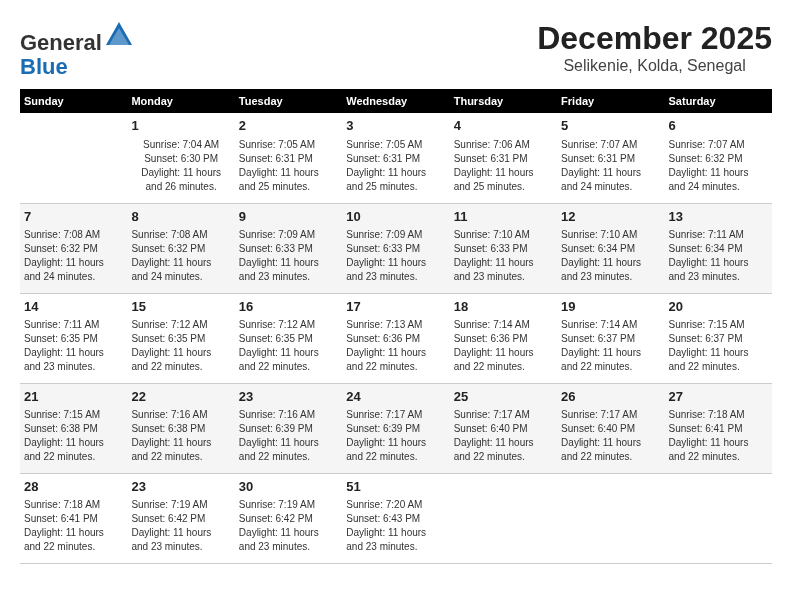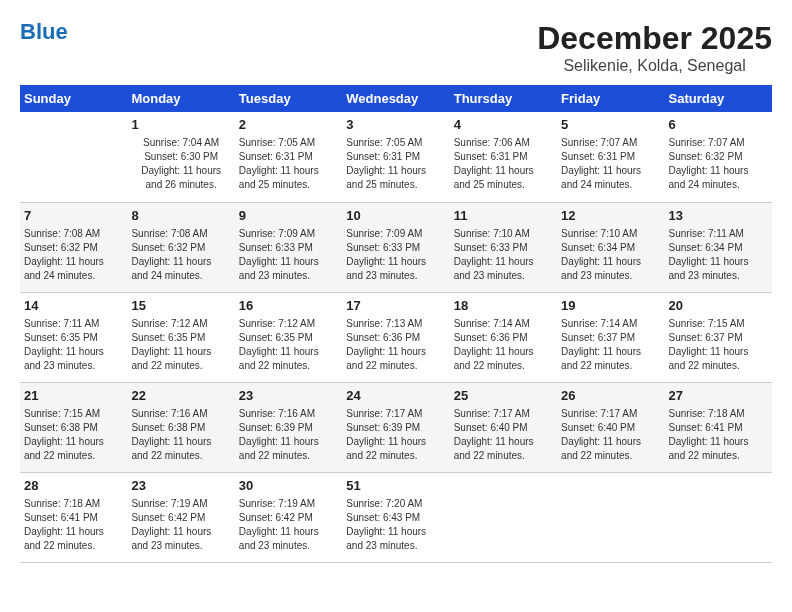--- a/index.html
+++ b/index.html
@@ -43,23 +43,23 @@
     .location {
       font-size: 16px;
       color: #444;
     }
     table {
       width: 100%;
       border-collapse: collapse;
       table-layout: fixed;
     }
     thead tr th {
-      background-color: #1d4ed8;
+      background-color: #000000;
       color: #fff;
-      font-size: 13px;
+      font-size: 11px;
       font-weight: bold;
       padding: 6px 4px;
       text-align: left;
     }
     tbody tr {
       border-bottom: 1px solid #ccc;
     }
     tbody tr:nth-child(odd) {
       background: #fff;
     }
@@ -84,20 +84,26 @@
       font-size: 10px;
       color: #333;
     }
   </style>
 </head>
 <body>
 
 <div class="header">
   <div class="logo">
     <div>
+      <div class="logo-text">
+        <span class="logo-general">General</span><svg class="logo-icon" viewBox="0 0 30 30">
+            <polygon points="15,2 28,25 2,25" fill="#1a6db5"></polygon>
+            <polygon points="15,8 25,25 5,25" fill="#fff" opacity="0.3"></polygon>
+          </svg>
+      </div>
       <div class="logo-text">
         <span class="logo-blue">Blue</span>
       </div>
     </div>
   </div>
   <div class="title-block">
     <div class="month-title">December 2025</div>
     <div class="location">Selikenie, Kolda, Senegal</div>
   </div>
 </div>

